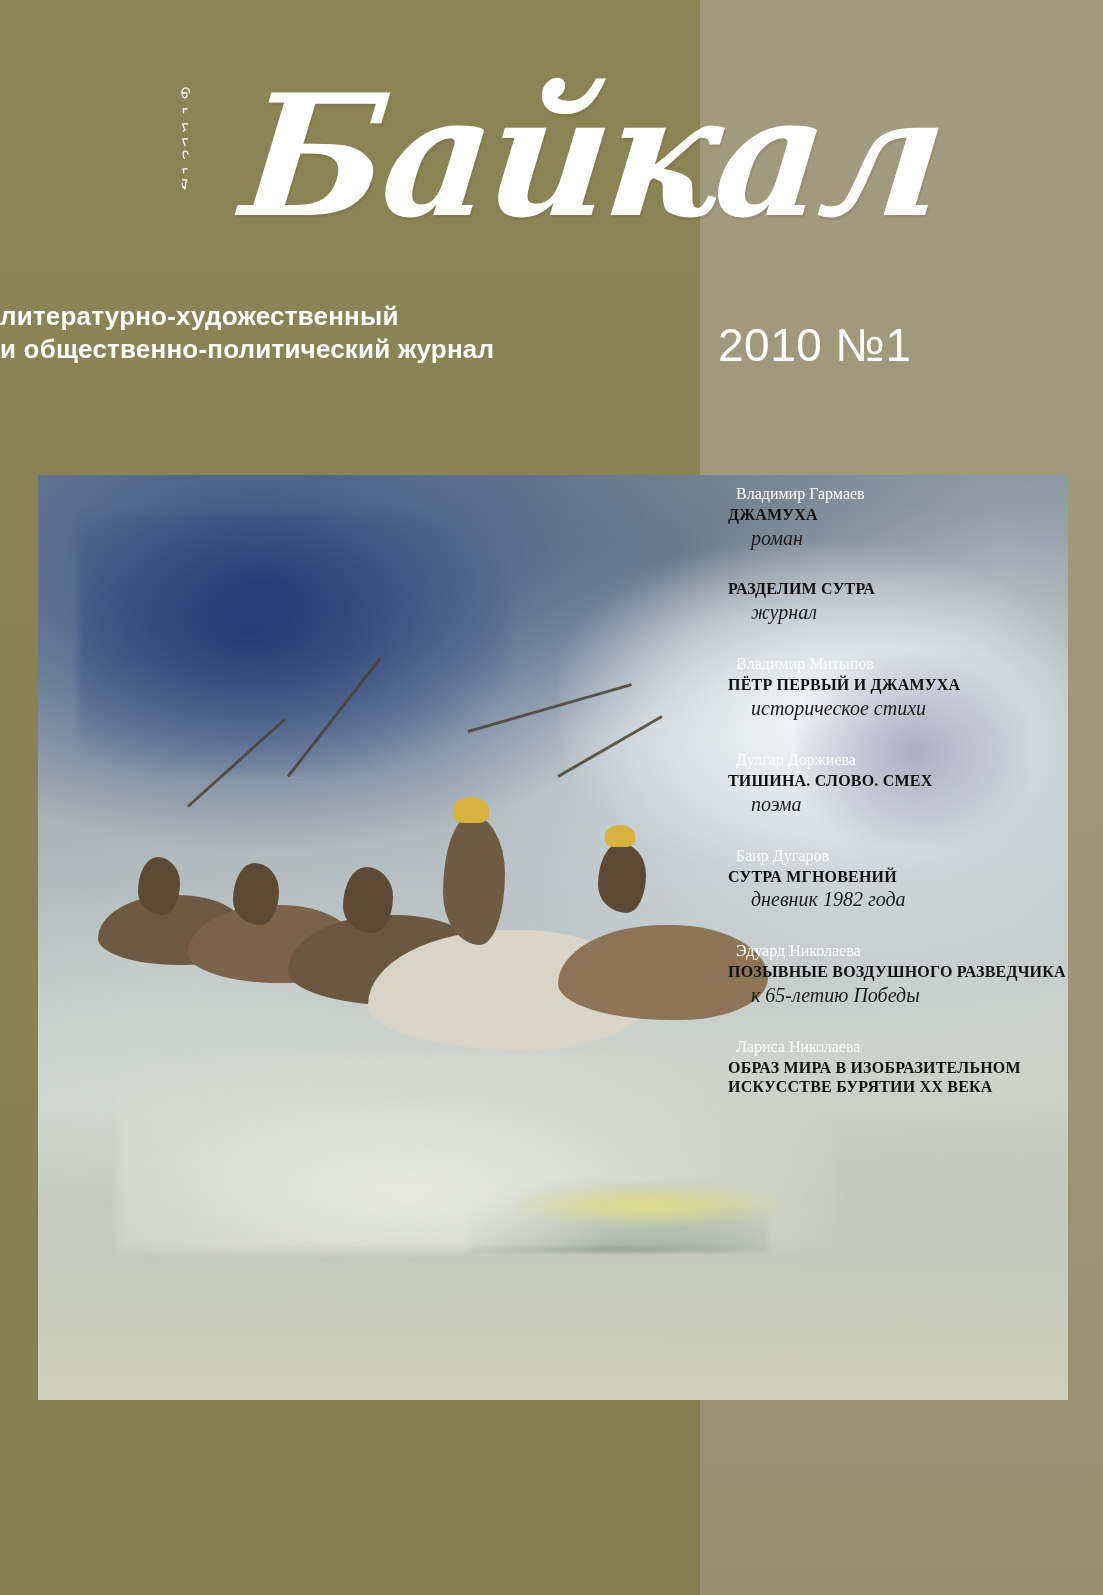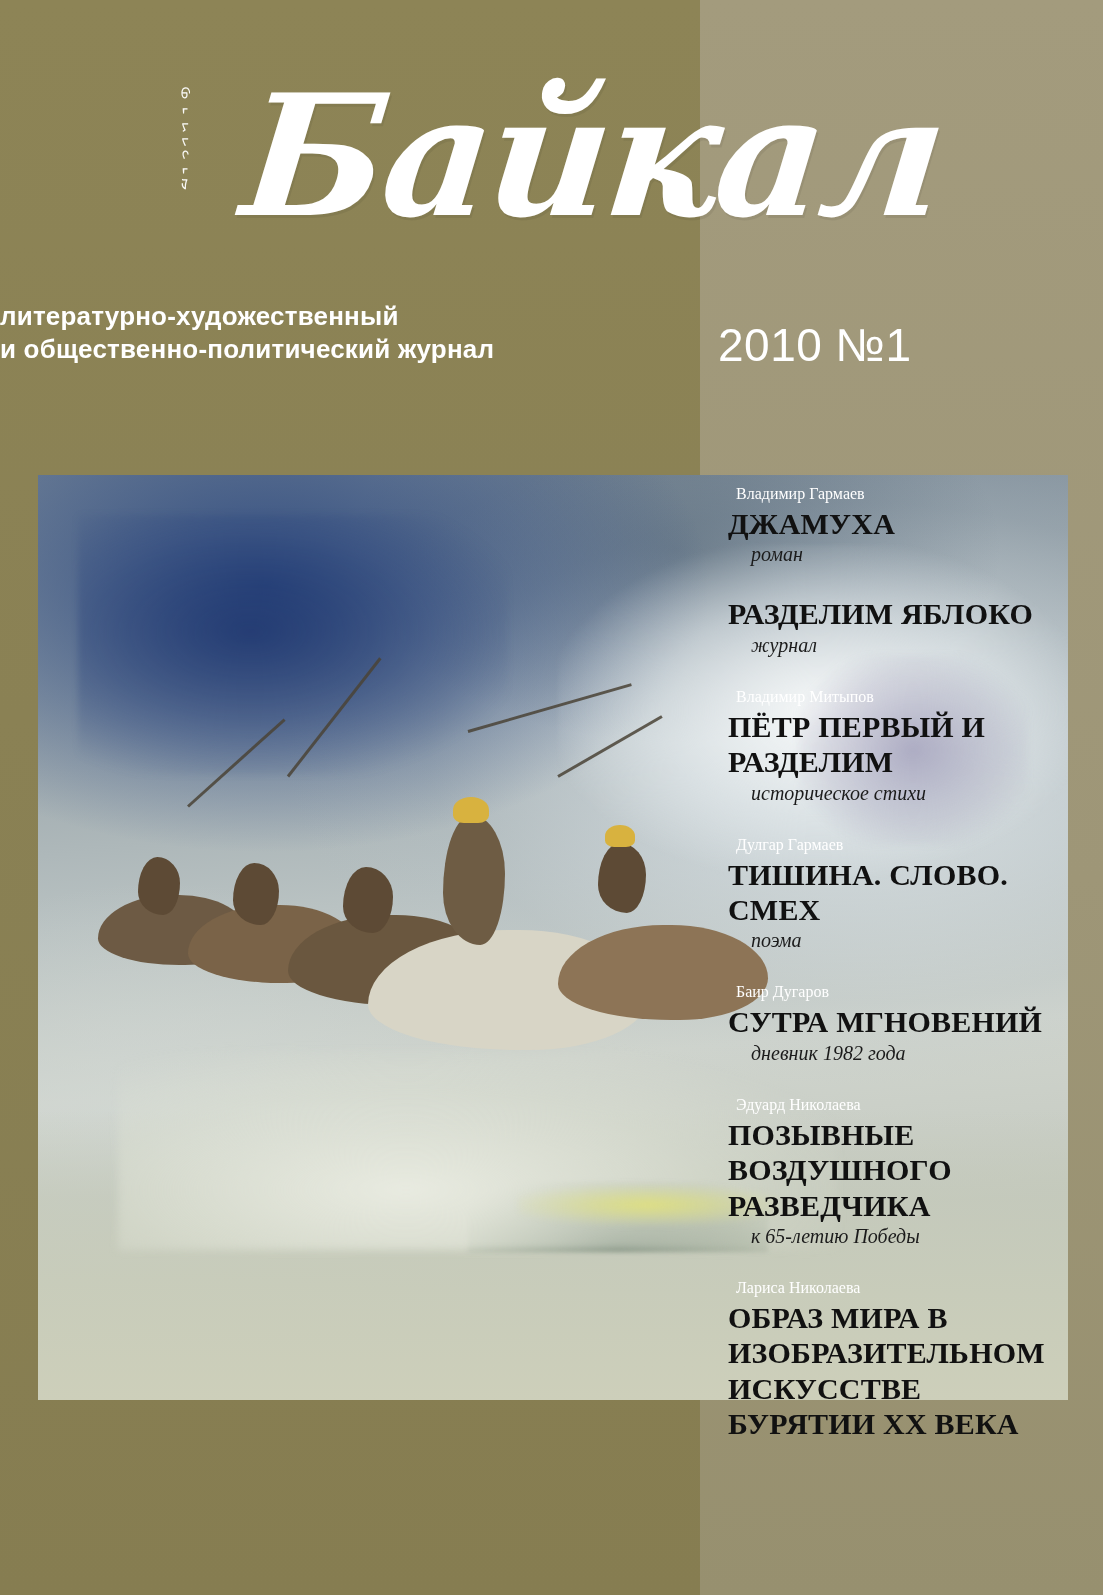--- a/index.html
+++ b/index.html
@@ -176,21 +176,21 @@
     font-family: "Liberation Serif", serif;
     font-size: 16px;
     color: #ffffff;
     line-height: 1.25;
     margin-bottom: 2px;
     margin-left: 8px;
   }
   .entry-title {
     font-family: "Liberation Serif", serif;
     font-weight: bold;
-    font-size: 30px;
+    font-size: 16px;
     color: #111111;
     line-height: 1.18;
     letter-spacing: 0.2px;
   }
   .entry-genre {
     font-family: "Liberation Serif", serif;
     font-style: italic;
     font-size: 20px;
     color: #1b1b1b;
     margin-top: 2px;
@@ -254,32 +254,32 @@
 
   <div class="contents">
 
     <div class="entry">
       <div class="entry-author">Владимир Гармаев</div>
       <div class="entry-title">ДЖАМУХА</div>
       <div class="entry-genre">роман</div>
     </div>
 
     <div class="entry">
-      <div class="entry-title">РАЗДЕЛИМ ЯБЛОКО</div>
+      <div class="entry-title">РАЗДЕЛИМ СУТРА</div>
       <div class="entry-genre">журнал</div>
     </div>
 
     <div class="entry">
       <div class="entry-author">Владимир Митыпов</div>
-      <div class="entry-title">ПЁТР ПЕРВЫЙ И РАЗДЕЛИМ</div>
+      <div class="entry-title">ПЁТР ПЕРВЫЙ И ДЖАМУХА</div>
       <div class="entry-genre">историческое стихи</div>
     </div>
 
     <div class="entry">
-      <div class="entry-author">Дулгар Гармаев</div>
+      <div class="entry-author">Дулгар Доржиева</div>
       <div class="entry-title">ТИШИНА. СЛОВО. СМЕХ</div>
       <div class="entry-genre">поэма</div>
     </div>
 
     <div class="entry">
       <div class="entry-author">Баир Дугаров</div>
       <div class="entry-title">СУТРА МГНОВЕНИЙ</div>
       <div class="entry-genre">дневник 1982 года</div>
     </div>
 

